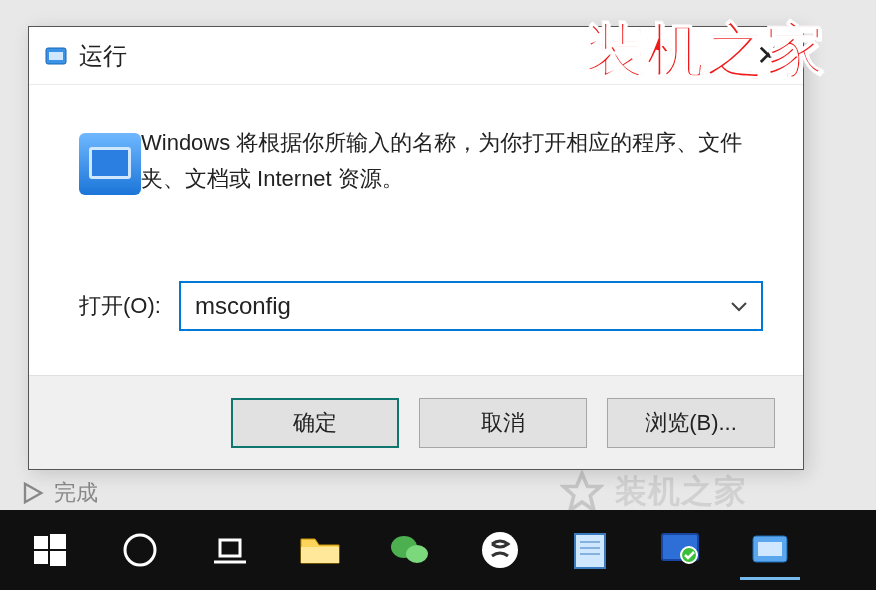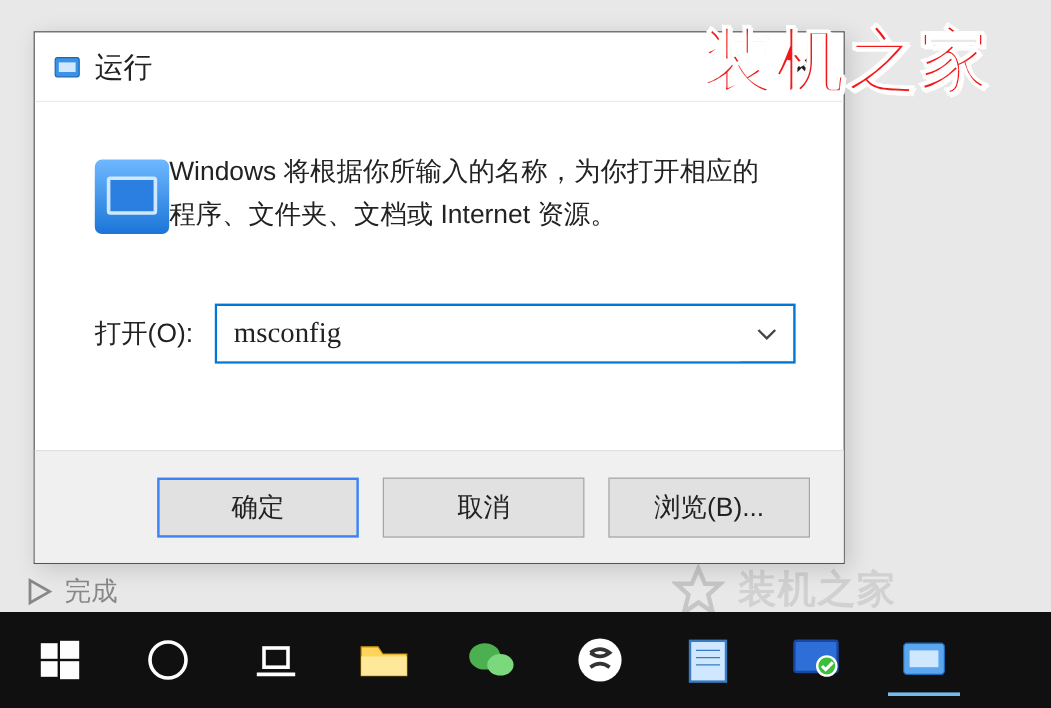--- a/index.html
+++ b/index.html
@@ -8,21 +8,21 @@
     height: 590px;
     font-family: "Microsoft YaHei", "Segoe UI", sans-serif;
     background: #e8e8e8;
     position: relative;
     overflow: hidden;
   }
   .dialog {
     position: absolute;
     left: 28px;
     top: 26px;
-    width: 676px;
+    width: 776px;
     height: 444px;
     background: #ffffff;
     border: 1px solid #555;
     box-shadow: 4px 4px 18px rgba(0,0,0,0.15);
     display: flex;
     flex-direction: column;
   }
   .titlebar {
     height: 58px;
     display: flex;
@@ -76,21 +76,21 @@
   .desc {
     font-size: 22px;
     line-height: 36px;
     color: #222;
     padding-right: 10px;
   }
   .row2 {
     display: flex;
     align-items: center;
     gap: 18px;
-    margin-top: 56px;
+    margin-top: 84px;
   }
   .open-label {
     font-size: 22px;
     color: #222;
     white-space: nowrap;
   }
   .combo {
     flex: 1;
     height: 50px;
     border: 2px solid #0078d7;
@@ -99,21 +99,21 @@
     background: #fff;
   }
   .combo input {
     flex: 1;
     height: 100%;
     border: none;
     outline: none;
     font-size: 24px;
     padding: 0 14px;
     color: #222;
-    font-family: Liberation Serif, serif;
+    font-family: Liberation Sans, sans-serif;
   }
   .combo .chev {
     width: 44px; height: 100%;
     display: flex; align-items: center; justify-content: center;
     color: #444;
   }
   .footer {
     height: 94px;
     background: #f0f0f0;
     display: flex;
@@ -129,21 +129,21 @@
     background: #e1e1e1;
     border: 1px solid #a6a6a6;
     font-size: 22px;
     color: #222;
     display: flex;
     align-items: center;
     justify-content: center;
     cursor: pointer;
   }
   .btn.default {
-    border: 2px solid #3b82f6;
+    border: 2px solid #0f766e;
   }
   .watermark {
     position: absolute;
     right: 50px;
     top: 12px;
     font-size: 58px;
     font-weight: 900;
     color: #f01818;
     letter-spacing: 2px;
     text-shadow: 2px 2px 0 #fff, -1px -1px 0 #fff;

